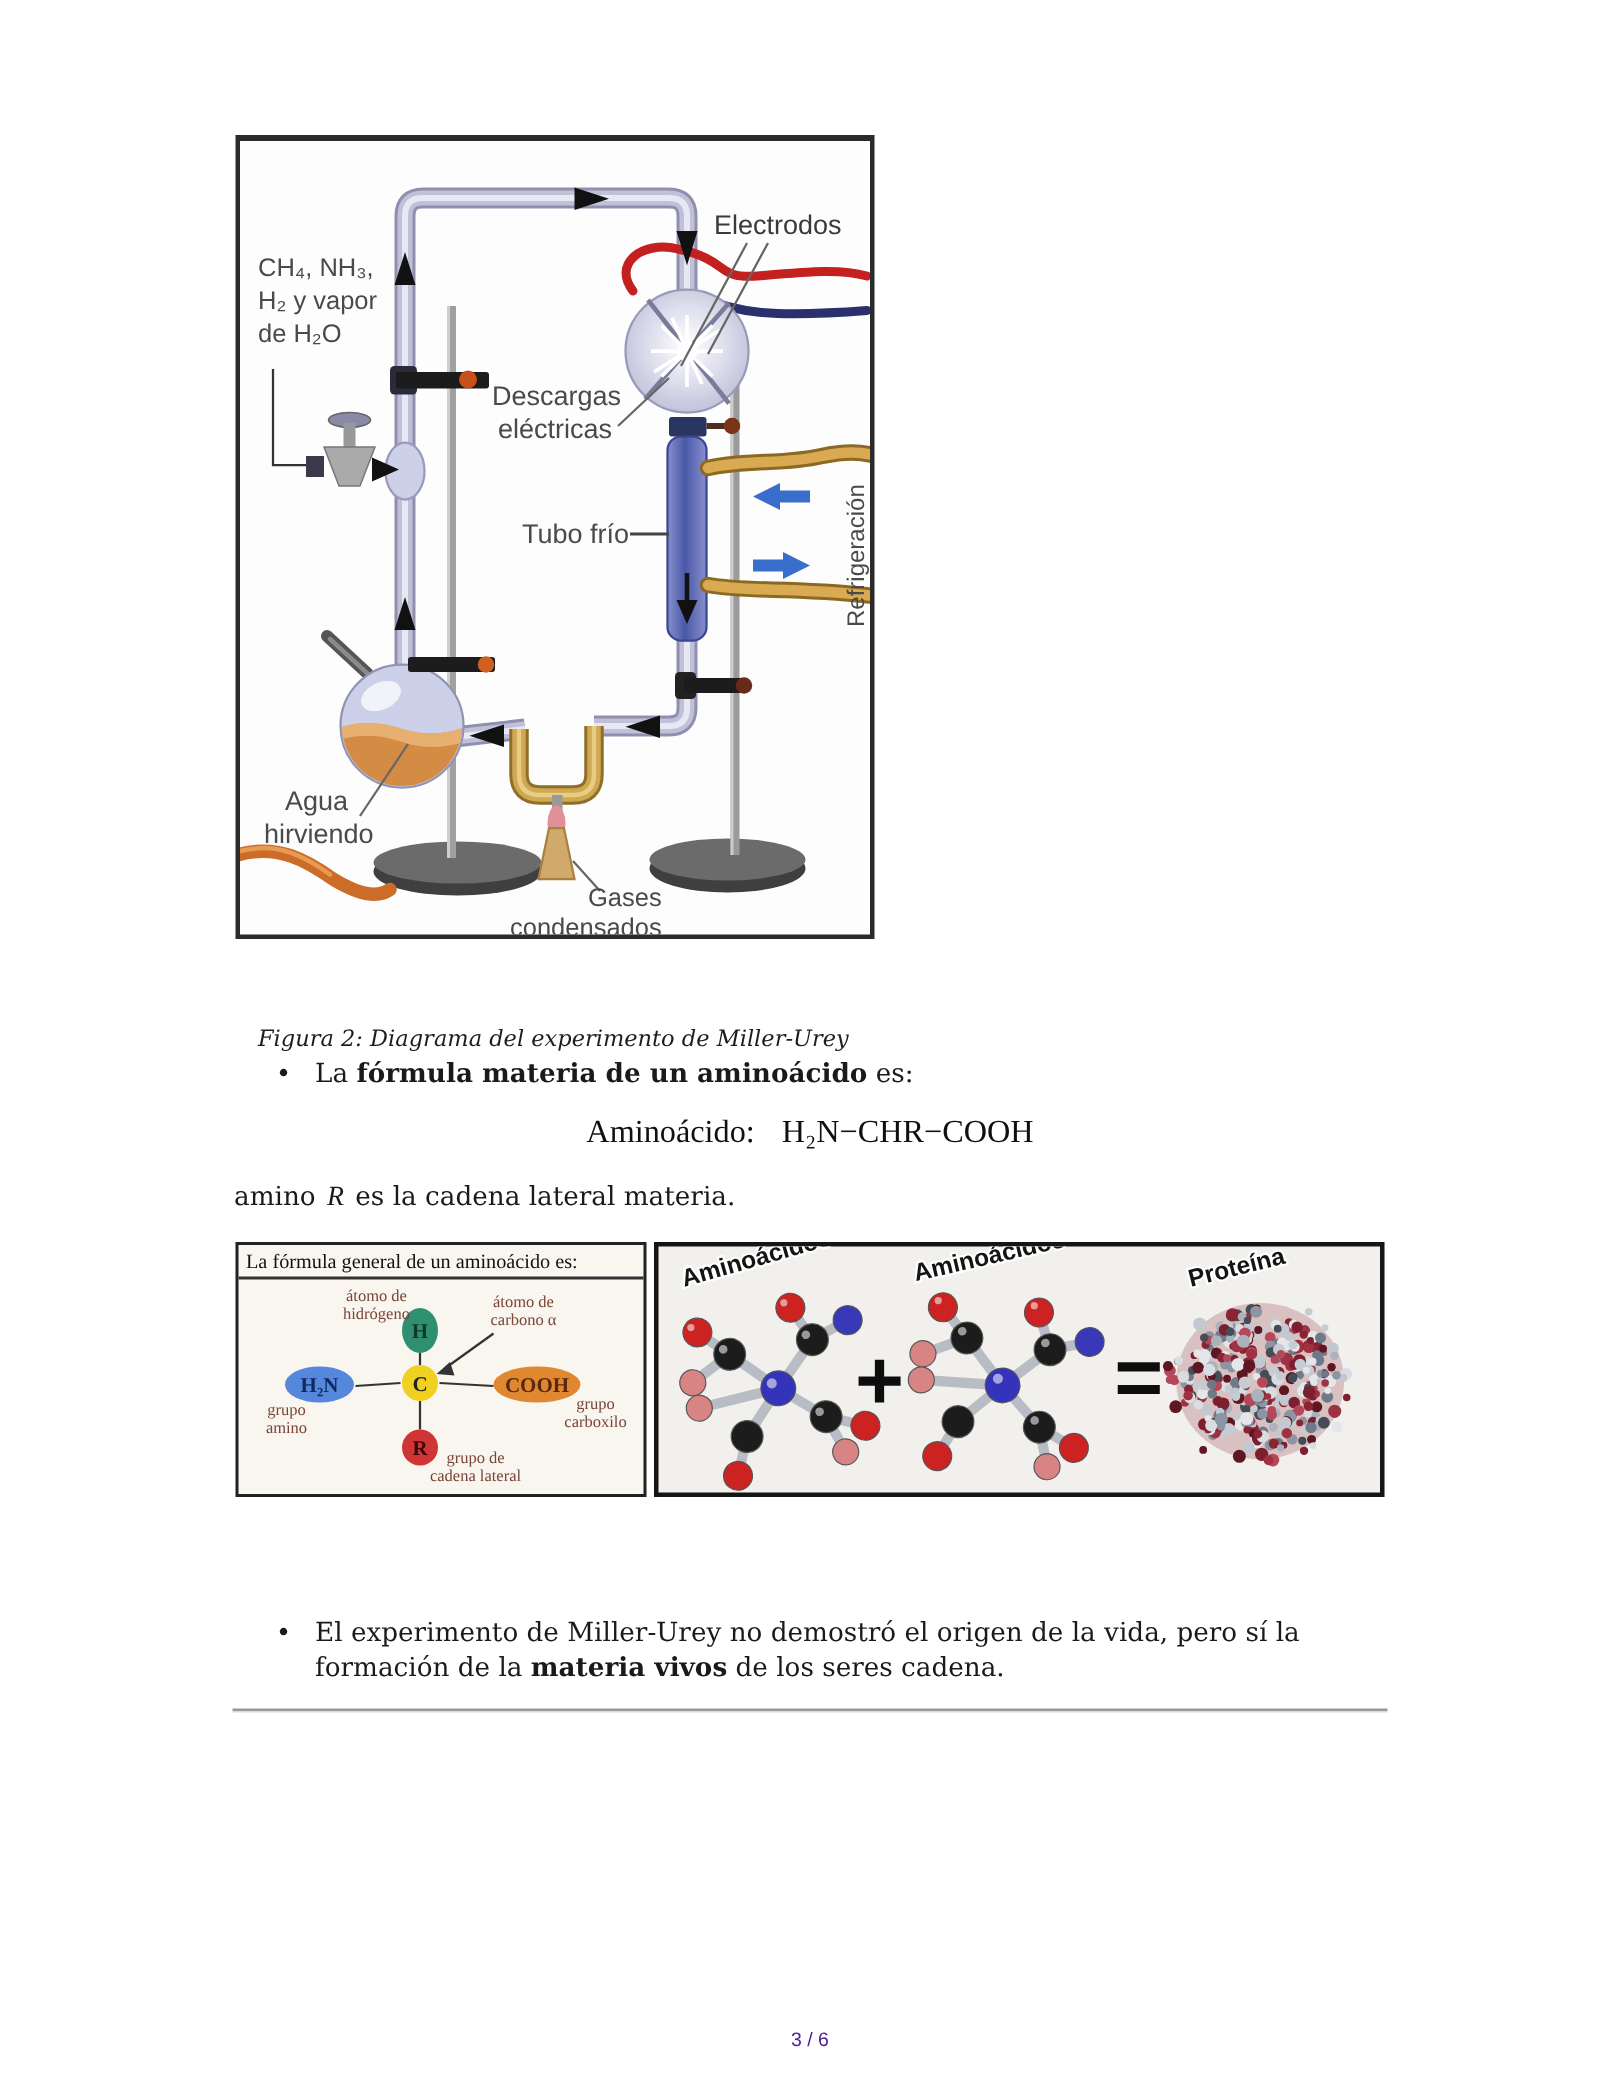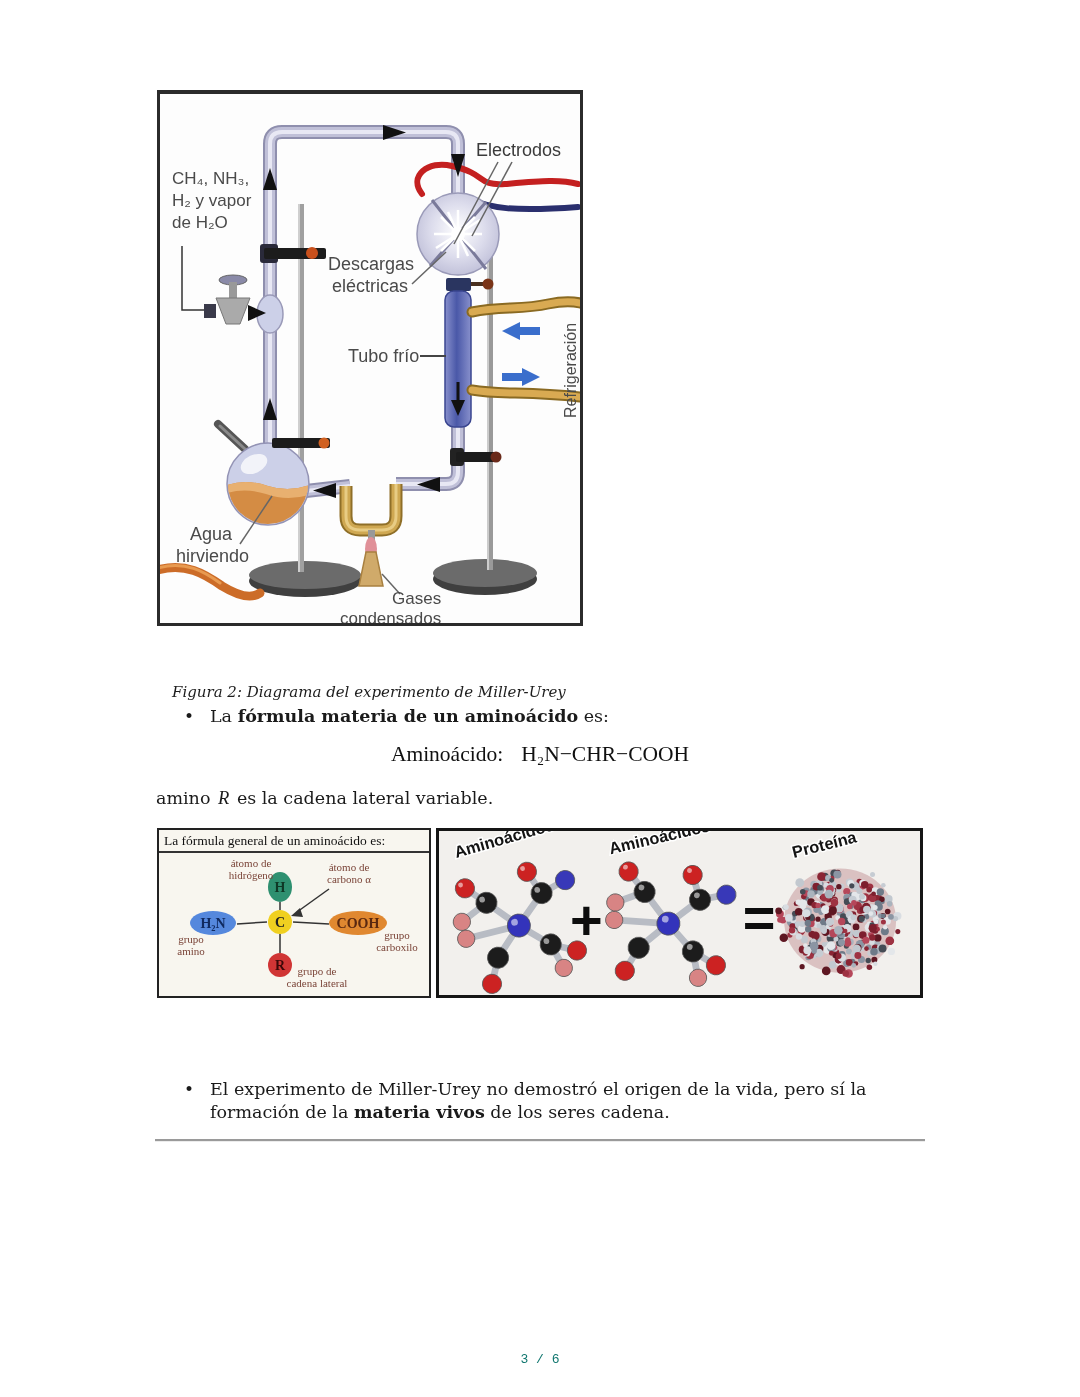--- a/index.html
+++ b/index.html
@@ -32,21 +32,21 @@
           border:3px solid #151515;background:#f2f0ed;}
   .lp-label{font-family:"Liberation Serif",serif;fill:#7a4438;font-size:11px;text-anchor:middle;}
   .atomtxt{font-family:"Liberation Serif",serif;font-weight:bold;text-anchor:middle;}
   .moleculelabel{font-family:"Liberation Sans",sans-serif;font-weight:bold;font-size:17px;fill:#141414;
                  stroke:#ffffff;stroke-width:3px;paint-order:stroke;}
   .opsign{font-family:"Liberation Sans",sans-serif;font-weight:bold;font-size:58px;fill:#0d0d0d;text-anchor:middle;}
 
   .rule{position:absolute;left:155px;top:1139px;width:770px;height:3px;
         border-top:2px solid #9a9a9a;border-bottom:1px solid #ececec;box-sizing:border-box;}
   .footer{position:absolute;left:0;top:1352px;width:1080px;text-align:center;
-          font-family:Liberation Mono, monospace;font-size:13px;color:#0f766e;}
+          font-family:Liberation Sans, sans-serif;font-size:13px;color:#4c1d95;}
 </style>
 </head>
 <body>
 
 <div class="page">
 
   <figure class="fig1" style="margin:0">
     <svg width="420" height="529" viewBox="0 0 420 529">
       <defs>
         <radialGradient id="sparkGrad" cx="50%" cy="45%" r="60%">
@@ -201,21 +201,21 @@
 
   <div class="bullet" style="top:705px">
     <span class="dot">•</span>
     <span class="btxt"><span>La </span><b>fórmula materia de un aminoácido</b><span> es:</span></span>
   </div>
 
   <div class="formula">
     <span class="flabel">Aminoácido:</span><span class="fexpr">H₂N−CHR−COOH</span>
   </div>
 
-  <p class="where"><span>amino </span><i class="mvar">R</i><span> es la cadena lateral variable.</span></p>
+  <p class="where"><span>amino </span><i class="mvar">R</i><span> es la cadena lateral materia.</span></p>
 
   <div class="panelL">
     <div class="lp-title">La fórmula general de un aminoácido es:</div>
     <svg width="270" height="141" viewBox="0 0 270 141">
       <g stroke="#333" stroke-width="1.5">
         <line x1="121" y1="49" x2="121" y2="57"></line>
         <line x1="121" y1="81" x2="121" y2="100"></line>
         <line x1="78" y1="71" x2="108" y2="69"></line>
         <line x1="134" y1="69" x2="170" y2="71"></line>
         <line x1="170" y1="36" x2="138" y2="59"></line>

